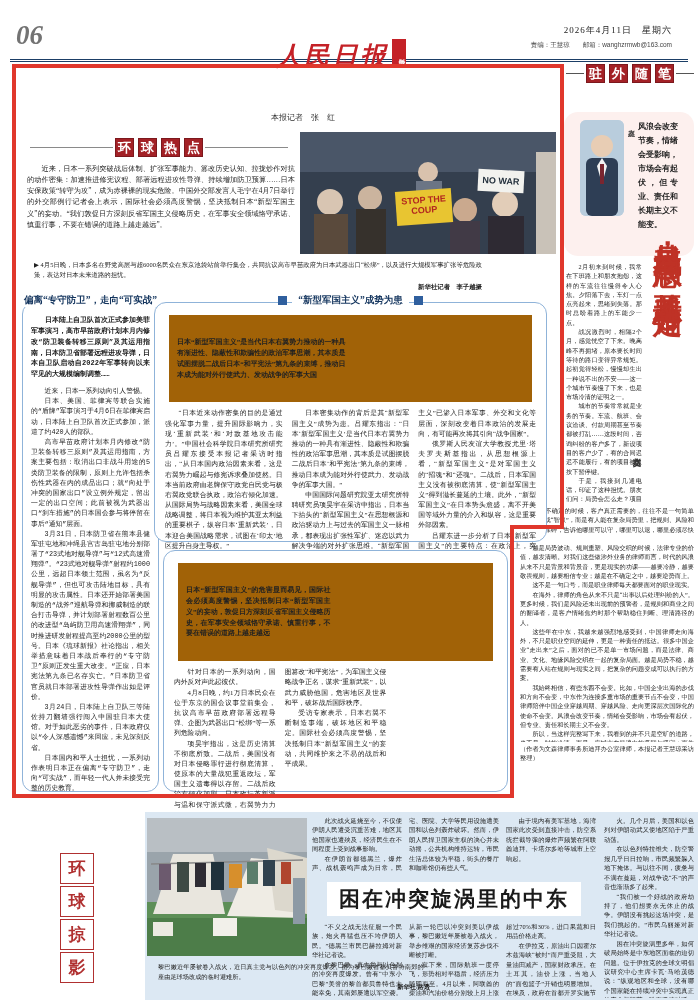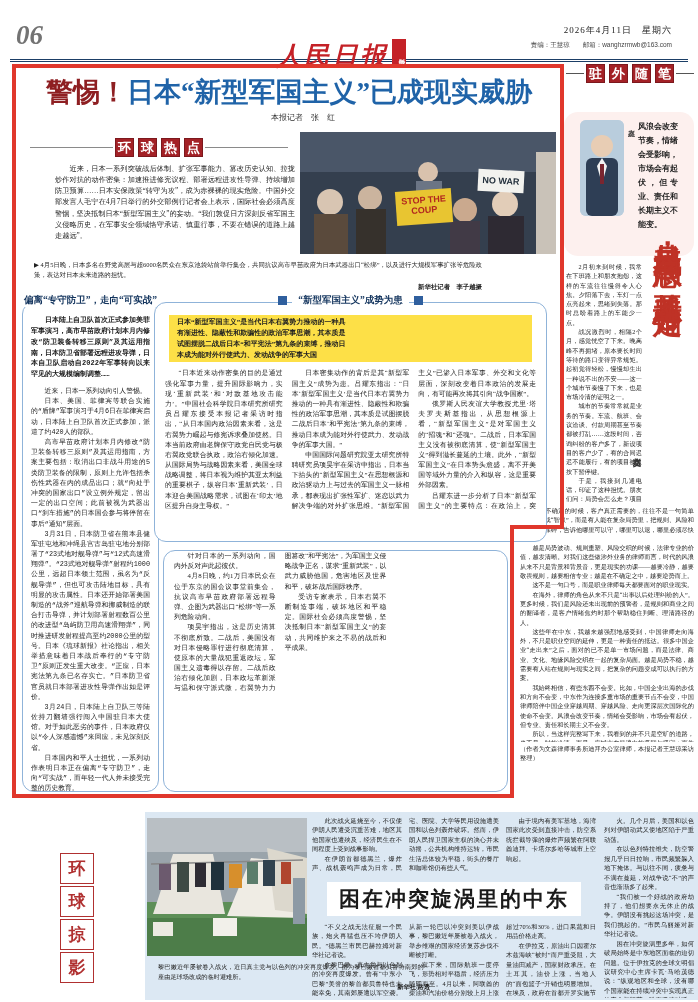--- a/index.html
+++ b/index.html
@@ -29,38 +29,38 @@
   .headline .main { color:#1f63a8; font-size:27px; font-weight:bold; }
   .byline { position:absolute; left:36px; top:112px; width:534px; text-align:center; font-size:8px; color:#333; }
 
   .badge-row { position:absolute; left:30px; top:138px; width:258px; display:flex; align-items:center; justify-content:center; }
   .badge-row .rule { flex:1; height:1px; background:#8a8a8a; }
   .tile { width:19px; height:19px; background:#a32126; color:#fff; font-weight:bold; font-size:13px;
     display:flex; align-items:center; justify-content:center; margin:0 2px; border:1px solid #7c181d; }
 
   .lead { position:absolute; left:27px; top:164px; width:268px; height:92px; overflow:hidden;
     font-size:7.2px; line-height:1.55; text-align:justify; color:#1d1d1d; }
-  .lead p { text-indent:2em;margin-left:28px; }
+  .lead p { text-indent:2em; }
 
   .main-photo { position:absolute; left:300px; top:132px; width:256px; height:122px; overflow:hidden; background:#2c3442; }
   .sign { position:absolute; font-family:"Liberation Sans",sans-serif; font-weight:bold; text-align:center; }
   .sign.yellow { left:96px; top:58px; width:56px; height:34px; background:#e8c531; color:#b2261f; font-size:9px; line-height:1.1; padding-top:6px; transform:rotate(-4deg); }
   .sign.white { left:178px; top:38px; width:46px; height:22px; background:#f2f2ee; color:#23303c; font-size:9px; line-height:22px; transform:rotate(3deg); }
 
   .photo-caption { position:absolute; left:34px; top:260px; width:448px; font-size:6.4px; line-height:1.6;
     color:#222; text-align:justify; }
   .photo-caption .cred { text-align:right; font-weight:bold; margin-top:1px; }
 
   
   .subbox { position:absolute; border:1.5px solid #8fb3d9; border-radius:12px; background:#fff; z-index:2; }
   .subbox-title { position:absolute; top:-9px; left:0; right:0; display:flex; align-items:center; justify-content:center; }
   .subbox-title .sq { width:9px; height:9px; background:#2f5f9e; margin:0 5px; }
   .subbox-title .t { background:#fff; padding:0 6px; font-size:9.5px; font-weight:bold; color:#14355e; white-space:nowrap; }
   .intro { font-weight:bold; color:#222; font-size:7px; line-height:1.55; text-align:justify; }
-  .intro-hl { background:#fde047; padding:2px 8px; column-count:2; column-gap:10px; column-fill:auto; }
+  .intro-hl { background:#a16207; padding:22px 8px; column-count:2; column-gap:10px; column-fill:auto; }
   .bodytext { font-size:6.8px; line-height:1.5; text-align:justify; color:#222; overflow:hidden; column-fill:auto; }
   .bodytext p { text-indent:2em; }
 
   #box1 { left:22px; top:302px; width:137px; height:490px; }
   #box1 .inner { padding:12px 8px 6px; height:100%; overflow:hidden;font-family:Liberation Mono, monospace; }
   #box1 .intro { margin-bottom:6px; }
   #box2 { left:154px; top:302px; width:393px; height:240px; }
   #box2 .intro-hl { margin:12px 14px 6px; }
   #box2 .bodytext { margin:0 10px; column-count:3; column-gap:9px; height:152px; }
   #box3 { left:163px; top:550px; width:345px; height:242px; }
@@ -117,23 +117,20 @@
     <div class="dateblock">
       <div class="d1">2026年4月11日　星期六</div>
       <div class="d2">责编：王慧琼　　邮箱：wanghzrmwb@163.com</div>
     </div>
   </div>
 
   <svg id="red-frame" width="698" height="1002">
     <polygon points="14,66 562,66 562,527 512,527 512,796 14,796" fill="none" stroke="#e0372c" stroke-width="4"></polygon>
   </svg>
 
-  <div class="headline">
-    <span class="pre">警惕！</span><span class="main">日本“新型军国主义”已成现实威胁</span>
-  </div>
   <div class="byline">本报记者　张　红</div>
 
   <div class="badge-row">
     <div class="rule"></div>
     <div class="tile">环</div>
     <div class="tile">球</div>
     <div class="tile">热</div>
     <div class="tile">点</div>
     <div class="rule"></div>
   </div>
@@ -196,20 +193,21 @@
     <div class="bodytext">
       <p>“日本近来动作密集的目的是通过强化军事力量，提升国际影响力，实现‘重新武装’和‘对敌基地攻击能力’。”中国社会科学院日本研究所研究员吕耀东接受本报记者采访时指出，“从日本国内政治因素来看，这是右翼势力崛起与修宪诉求叠加使然。日本当前政府由老牌保守政党自民党与极右翼政党联合执政，政治右倾化加速。从国际局势与战略因素来看，美国全球战略调整，将日本视为维护其亚太利益的重要棋子，纵容日本‘重新武装’，日本迎合美国战略需求，试图在‘印太’地区提升自身主导权。”</p>
       <p>日本密集动作的背后是其“新型军国主义”成势为患。吕耀东指出：“日本‘新型军国主义’是当代日本右翼势力推动的一种具有渐进性、隐蔽性和欺骗性的政治军事思潮，其本质是试图摆脱二战后日本‘和平宪法’第九条的束缚，推动日本成为能对外行使武力、发动战争的军事大国。”</p>
       <p>中国国际问题研究院亚太研究所特聘研究员项昊宇在采访中指出，日本当下抬头的“新型军国主义”在思想根源和政治驱动力上与过去的军国主义一脉相承，都表现出扩张性军扩、迷恋以武力解决争端的对外扩张思维。“新型军国主义”已渗入日本军事、外交和文化等层面，深刻改变着日本政治的发展走向，有可能再次将其引向“战争国家”。</p>
       <p>俄罗斯人民友谊大学教授尤里·塔夫罗夫斯基指出，从思想根源上看，“新型军国主义”是对军国主义的“招魂”和“还魂”。二战后，日本军国主义没有被彻底清算，使“新型军国主义”得到滋长蔓延的土壤。此外，“新型军国主义”在日本势头愈盛，离不开美国等域外力量的介入和纵容，这是重要外部因素。</p>
       <p>吕耀东进一步分析了日本“新型军国主义”的主要特点：在政治上，突破“和平宪法”限制，以自民党的执政优势通过“安保法制”，出台新版“安保战略”，将自卫队从“专守防卫”转向具备主动进攻能力；在军事上，加速军备扩张，防卫费连续多年增长，推动废除武器出口限制，构建“新型军工复合体”，军工利益与军事扩张深度捆绑；在经济上，加大财政倾斜力度，推动军工产业成为经济增长的重要驱动，企业通过政府补贴和军购获益，逐步巩固军事扩张的经济基础；在文化上，日本国内历史修正主义愈盛，通过篡改教科书、参拜靖国神社、否认南京大屠杀等方式美化侵略历史，构建“强军”叙事，力图消解日本社会的和平主义思潮；此外，在对外关系上，通过深化日美同盟获取“重新武装”支持，试图在亚太拼凑军事“小圈子”，挑动阵营对抗。</p>
     </div>
   </div>
 
   <div id="box3" class="subbox">
+    <div class="intro intro-hl">日本“新型军国主义”的危害显而易见，国际社会必须高度警惕，坚决抵制日本“新型军国主义”的妄动，敦促日方深刻反省军国主义侵略历史，在军事安全领域恪守承诺、慎重行事，不要在错误的道路上越走越远</div>
     <div class="bodytext">
       <p>针对日本的一系列动向，国内外反对声此起彼伏。</p>
       <p>4月8日晚，约1万日本民众在位于东京的国会议事堂前集会，抗议高市早苗政府部署远程导弹、企图为武器出口“松绑”等一系列危险动向。</p>
       <p>项昊宇指出，这是历史清算不彻底所致。二战后，美国没有对日本侵略罪行进行彻底清算，使原本的大量战犯重返政坛，军国主义遗毒得以存留。二战后政治右倾化加剧，日本政坛革新派与温和保守派式微，右翼势力力图篡改“和平宪法”，为军国主义侵略战争正名，谋求“重新武装”，以武力威胁他国，危害地区及世界和平，破坏战后国际秩序。</p>
       <p>受访专家表示，日本右翼不断制造事端，破坏地区和平稳定。国际社会必须高度警惕，坚决抵制日本“新型军国主义”的妄动，共同维护来之不易的战后和平成果。</p>
     </div>
   </div>
 
   <div class="sb-badge">
     <div class="rule"></div>

